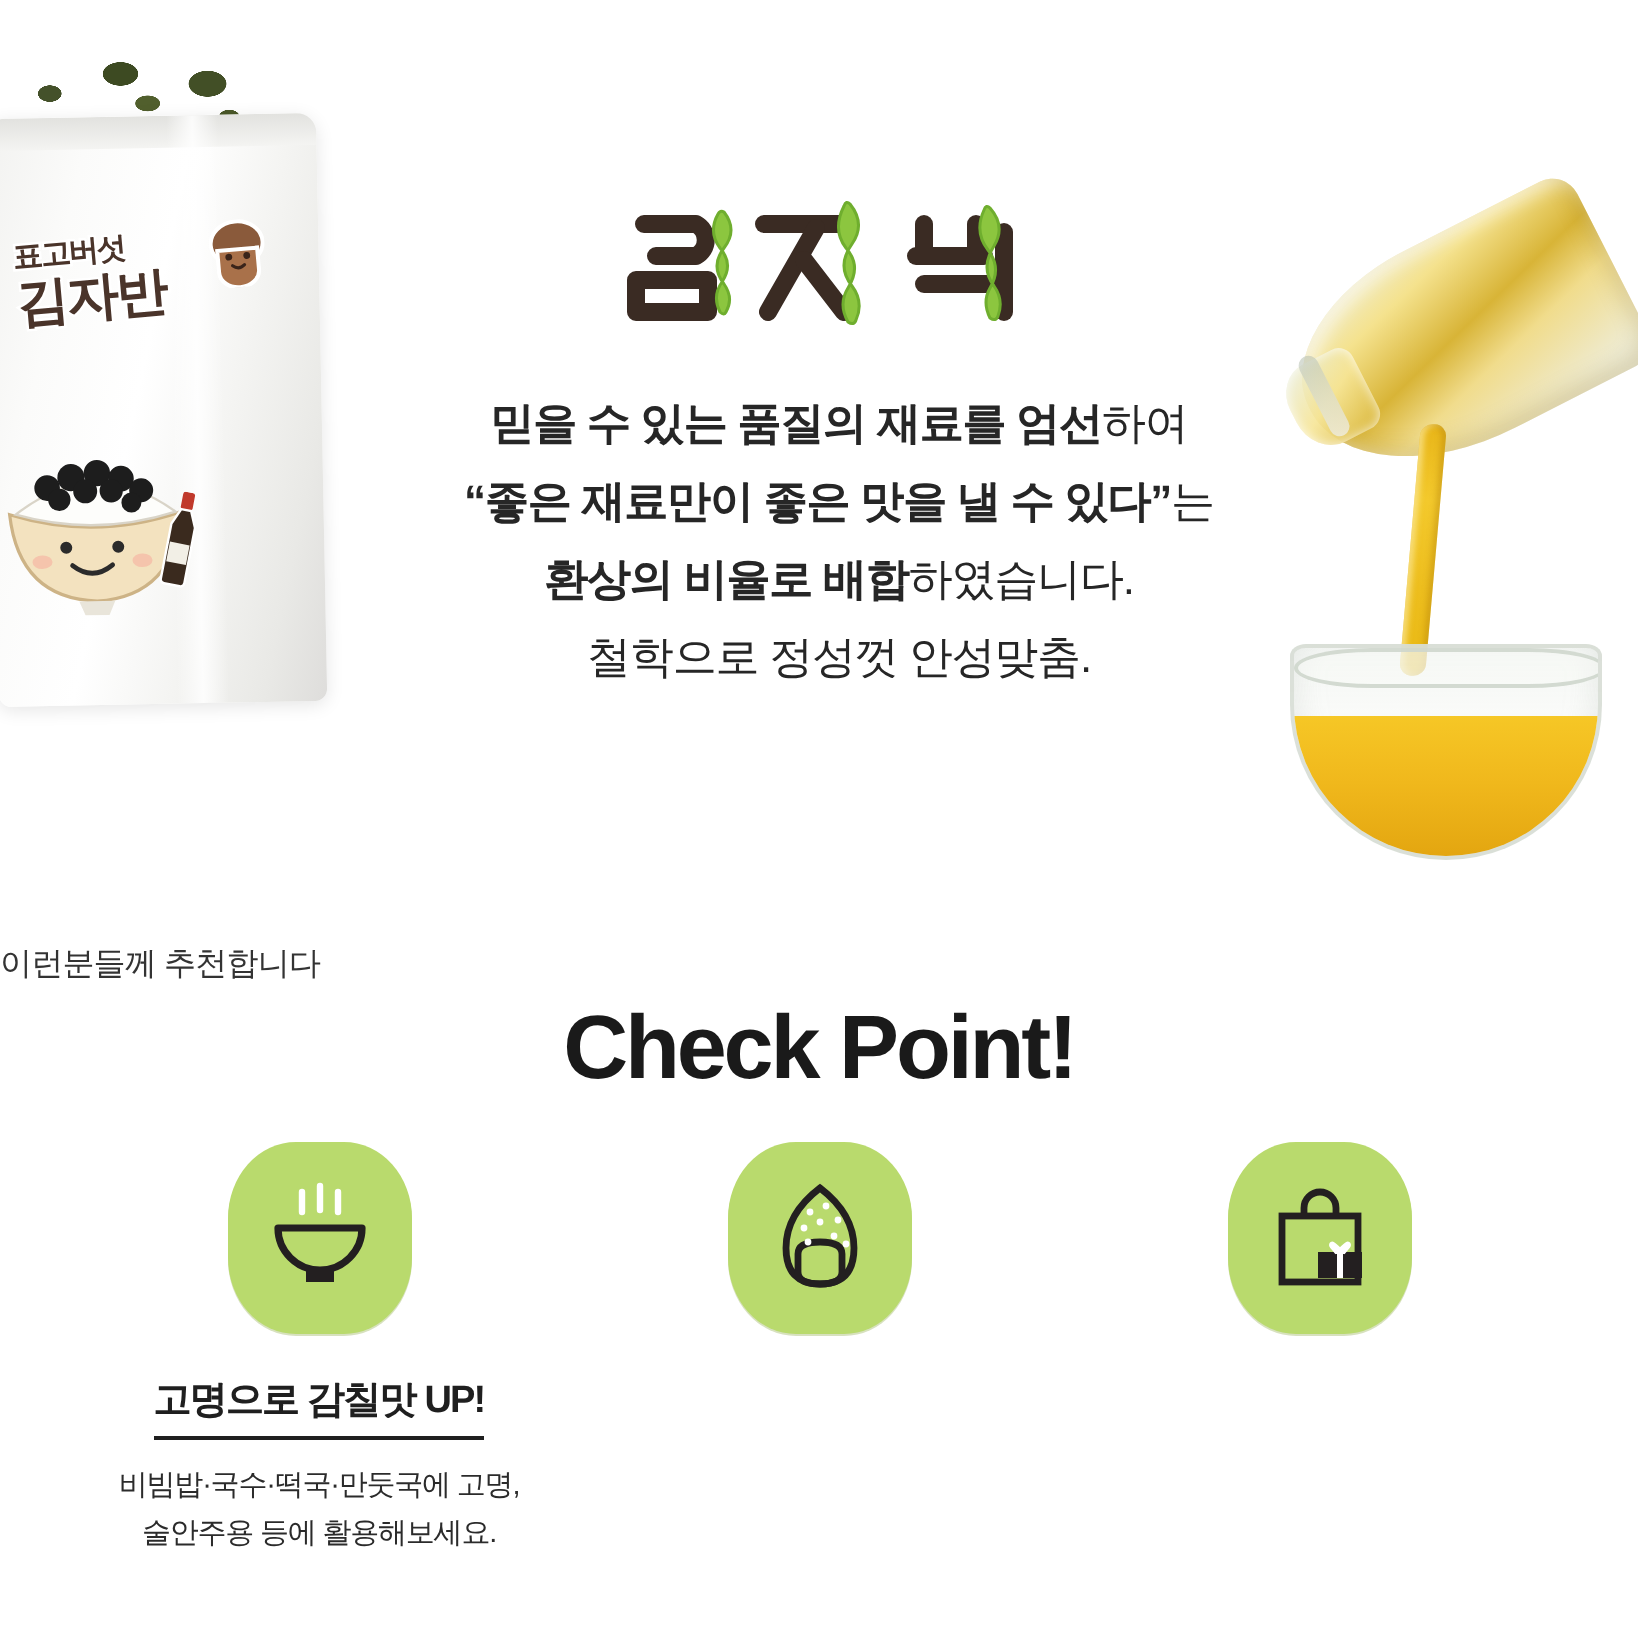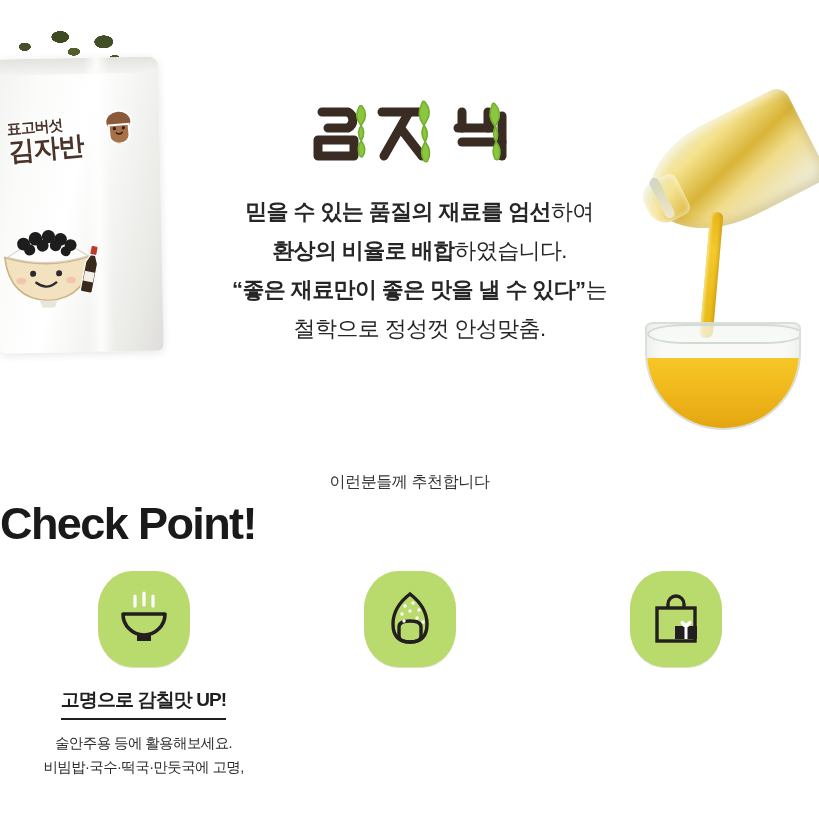--- a/index.html
+++ b/index.html
@@ -237,43 +237,41 @@
   }
   .hero-line .b { font-weight: bold; }
 
   
   .checkpoint {
     position: absolute;
     left: 0; top: 450px;
     width: 819px;
   }
   .cp-eyebrow {
-    text-align: center;
     font-size: 16px;
     color: #333333;
     letter-spacing: -0.4px;
     margin-top: 22px;
   }
   .cp-title {
-    text-align: left;
+    text-align: center;
     font-size: 45px;
     font-weight: bold;
     color: #1a1a1a;
     letter-spacing: -1.6px;
     margin-top: 6px;
     line-height: 1.12;
   }
 
   .cp-cards {
     position: relative;
     margin-top: 22px;
     display: flex;
     justify-content: center;
     align-items: flex-start;
-    gap: 16px;
   }
   .cp-card {
     width: 250px;
     text-align: center;
   }
   .cp-icon-badge {
     width: 92px;
     height: 96px;
     margin: 0 auto;
     background: #b9da6d;
@@ -387,24 +385,24 @@
         <path d="M185 8 q8 9 2 19 q-7 11 0 20 q5 7 2 15 q-1 3 -4 1 q-4 -8 0 -15 q6 -10 -1 -19 q-7 -9 -2 -20 q1 -3 3 -1 z"></path>
       </g>
     </svg>
   </div>
 
   <div class="hero-copy">
     <div class="hero-line">
       <span class="b">믿을 수 있는 품질의 재료를 엄선</span><span>하여</span>
     </div>
     <div class="hero-line">
+      <span class="b">“좋은 재료만이 좋은 맛을 낼 수 있다”</span><span>는</span>
+    </div>
+    <div class="hero-line">
       <span class="b">환상의 비율로 배합</span><span>하였습니다.</span>
-    </div>
-    <div class="hero-line">
-      <span class="b">“좋은 재료만이 좋은 맛을 낼 수 있다”</span><span>는</span>
     </div>
     <div class="hero-line">
       <span>철학으로 정성껏 안성맞춤.</span>
     </div>
   </div>
 </section>
 
 <section class="checkpoint">
   <div class="cp-eyebrow">이런분들께 추천합니다</div>
   <div class="cp-title">Check Point!</div>
@@ -418,22 +416,22 @@
             <path d="M21 7 v10"></path>
               <path d="M30 4 v12"></path>
               <path d="M39 7 v10"></path>
           </g>
           <path d="M9 25 h42 a21 21 0 0 1 -42 0 z" fill="none" stroke="#231f20" stroke-width="3.6" stroke-linejoin="round"></path>
           <rect x="23" y="45" width="14" height="7" fill="#231f20"></rect>
         </svg>
       </div>
       <div><span class="cp-card-title">고명으로 감칠맛 UP!</span></div>
       <div class="cp-card-desc">
+        <div>비빔밥·국수·떡국·만둣국에 고명,</div>
         <div>술안주용 등에 활용해보세요.</div>
-        <div>비빔밥·국수·떡국·만둣국에 고명,</div>
       </div>
     </div>
 
     <div class="cp-card">
       <div class="cp-icon-badge">
         <svg width="60" height="60" viewBox="0 0 60 60">
           <path d="M30 5 q17 13 17 30 q0 18 -17 18 q-17 0 -17 -18 q0 -17 17 -30 z" fill="none" stroke="#231f20" stroke-width="3.4"></path>
           <path d="M19 38 q0 -6 11 -6 q11 0 11 6 v9 q0 6 -11 6 q-11 0 -11 -6 z" fill="none" stroke="#231f20" stroke-width="3.4"></path>
           <g fill="#ffffff">
             <circle cx="25" cy="17" r="1.7"></circle>

